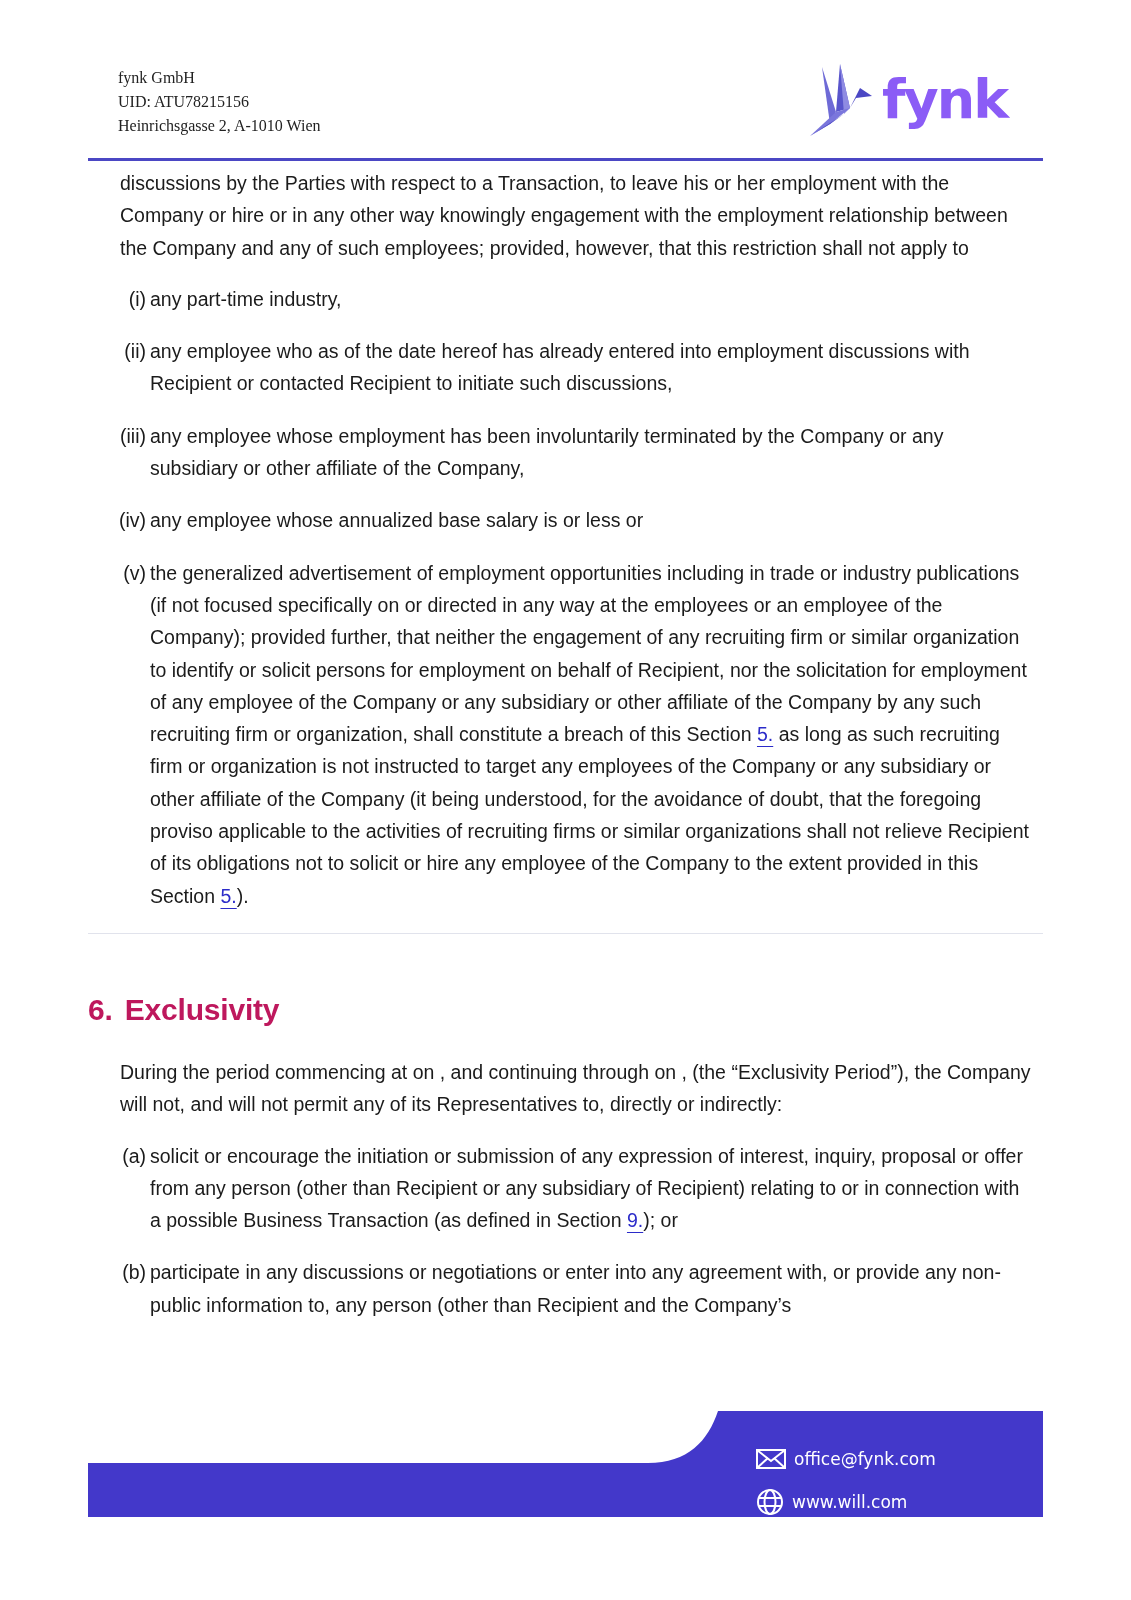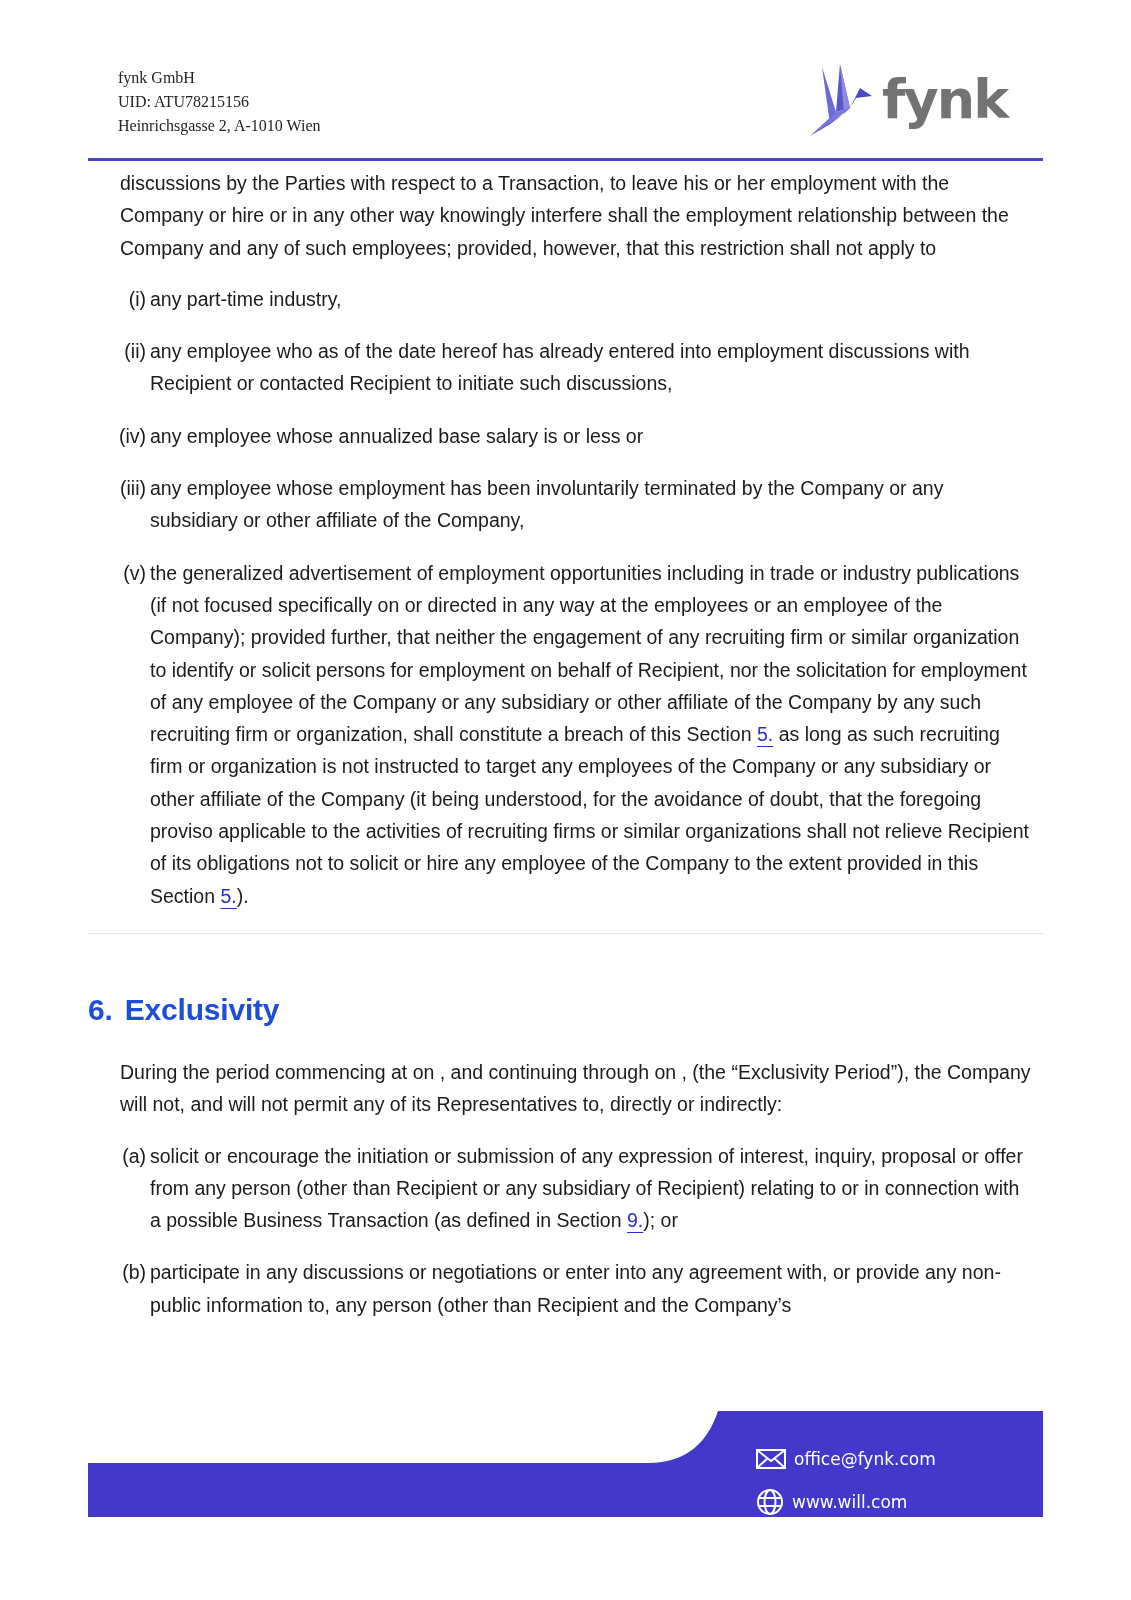--- a/index.html
+++ b/index.html
@@ -18,21 +18,21 @@
       font-family: Liberation Serif, serif;
       font-size: 16px; line-height: 24px; color: #222;
     }
     .logo {
       position: absolute; left: 722px; top: 60px; height: 80px;
       display: flex; align-items: center;
     }
     .logo svg { display: block; }
     .logo-text {
       font-family: "DejaVu Sans", sans-serif;
-      font-weight: bold; font-size: 54px; color: #737373; letter-spacing: -2px;
+      font-weight: bold; font-size: 54px; color: #8b5cf6; letter-spacing: -2px;
       margin-left: 6px; line-height: 1;
     }
     .header-rule {
       position: absolute; left: 0; top: 158px; width: 955px; height: 3px;
       background: #4b47c4;
     }
 
     .content {
       position: absolute; left: 88px; top: 160px; width: 955px;
       font-size: 19.5px; line-height: 32.3px; color: #1b1b1b;
@@ -51,21 +51,21 @@
     .link {
       color: #2b2bc9; text-decoration: underline; text-underline-offset: 5px;
       text-decoration-color: #2b2bc9; cursor: pointer;
     }
 
     .divider {
       height: 1px; background: #e1e3ec; margin-top: 21px; width: 955px;
     }
 
     .section-heading {
-      font-size: 30px; font-weight: bold; color: #1d4ed8; margin-top: 56px;
+      font-size: 30px; font-weight: bold; color: #be185d; margin-top: 56px;
       line-height: 40px; letter-spacing: -0.2px;
     }
     .section-heading .num { margin-right: 4px; }
     .section-intro { margin-top: 26px; }
 
     .footer {
       position: absolute; left: 88px; top: 1411px; width: 955px; height: 106px;
     }
     .footer svg.band { position: absolute; left: 0; top: 0; }
     .footer-contacts {
@@ -93,38 +93,38 @@
       <polygon points="40,46 50,26 62,34 46,36" fill="#4b47c4"></polygon>
       <polygon points="0,74 26,50 40,46 20,62" fill="#7a76dc"></polygon>
       <polygon points="0,74 20,62 34,52" fill="#4b47c4"></polygon>
     </svg>
     <span class="logo-text">fynk</span>
   </div>
   <div class="header-rule"></div>
 </div>
 
 <div class="content">
-  <p class="para first">discussions by the Parties with respect to a Transaction, to leave his or her employment with the Company or hire or in any other way knowingly interfere shall the employment relationship between the Company and any of such employees; provided, however, that this restriction shall not apply to</p>
+  <p class="para first">discussions by the Parties with respect to a Transaction, to leave his or her employment with the Company or hire or in any other way knowingly engagement with the employment relationship between the Company and any of such employees; provided, however, that this restriction shall not apply to</p>
 
   <div class="list">
     <div class="li">
       <span class="marker">(i)</span>
       <span>any part-time industry,</span>
     </div>
     <div class="li">
       <span class="marker">(ii)</span>
       <span>any employee who as of the date hereof has already entered into employment discussions with Recipient or contacted Recipient to initiate such discussions,</span>
     </div>
     <div class="li">
+      <span class="marker">(iii)</span>
+      <span>any employee whose employment has been involuntarily terminated by the Company or any subsidiary or other affiliate of the Company,</span>
+    </div>
+    <div class="li">
       <span class="marker">(iv)</span>
       <span>any employee whose annualized base salary is or less or</span>
-    </div>
-    <div class="li">
-      <span class="marker">(iii)</span>
-      <span>any employee whose employment has been involuntarily terminated by the Company or any subsidiary or other affiliate of the Company,</span>
     </div>
     <div class="li">
       <span class="marker">(v)</span>
       <span>the generalized advertisement of employment opportunities including in trade or industry publications (if not focused specifically on or directed in any way at the employees or an employee of the Company); provided further, that neither the engagement of any recruiting firm or similar organization to identify or solicit persons for employment on behalf of Recipient, nor the solicitation for employment of any employee of the Company or any subsidiary or other affiliate of the Company by any such recruiting firm or organization, shall constitute a breach of this Section </span><a class="link">5.</a><span> as long as such recruiting firm or organization is not instructed to target any employees of the Company or any subsidiary or other affiliate of the Company (it being understood, for the avoidance of doubt, that the foregoing proviso applicable to the activities of recruiting firms or similar organizations shall not relieve Recipient of its obligations not to solicit or hire any employee of the Company to the extent provided in this Section </span><a class="link">5.</a><span>).</span>
     </div>
   </div>
 
   <div class="divider"></div>
 
   <h2 class="section-heading">

